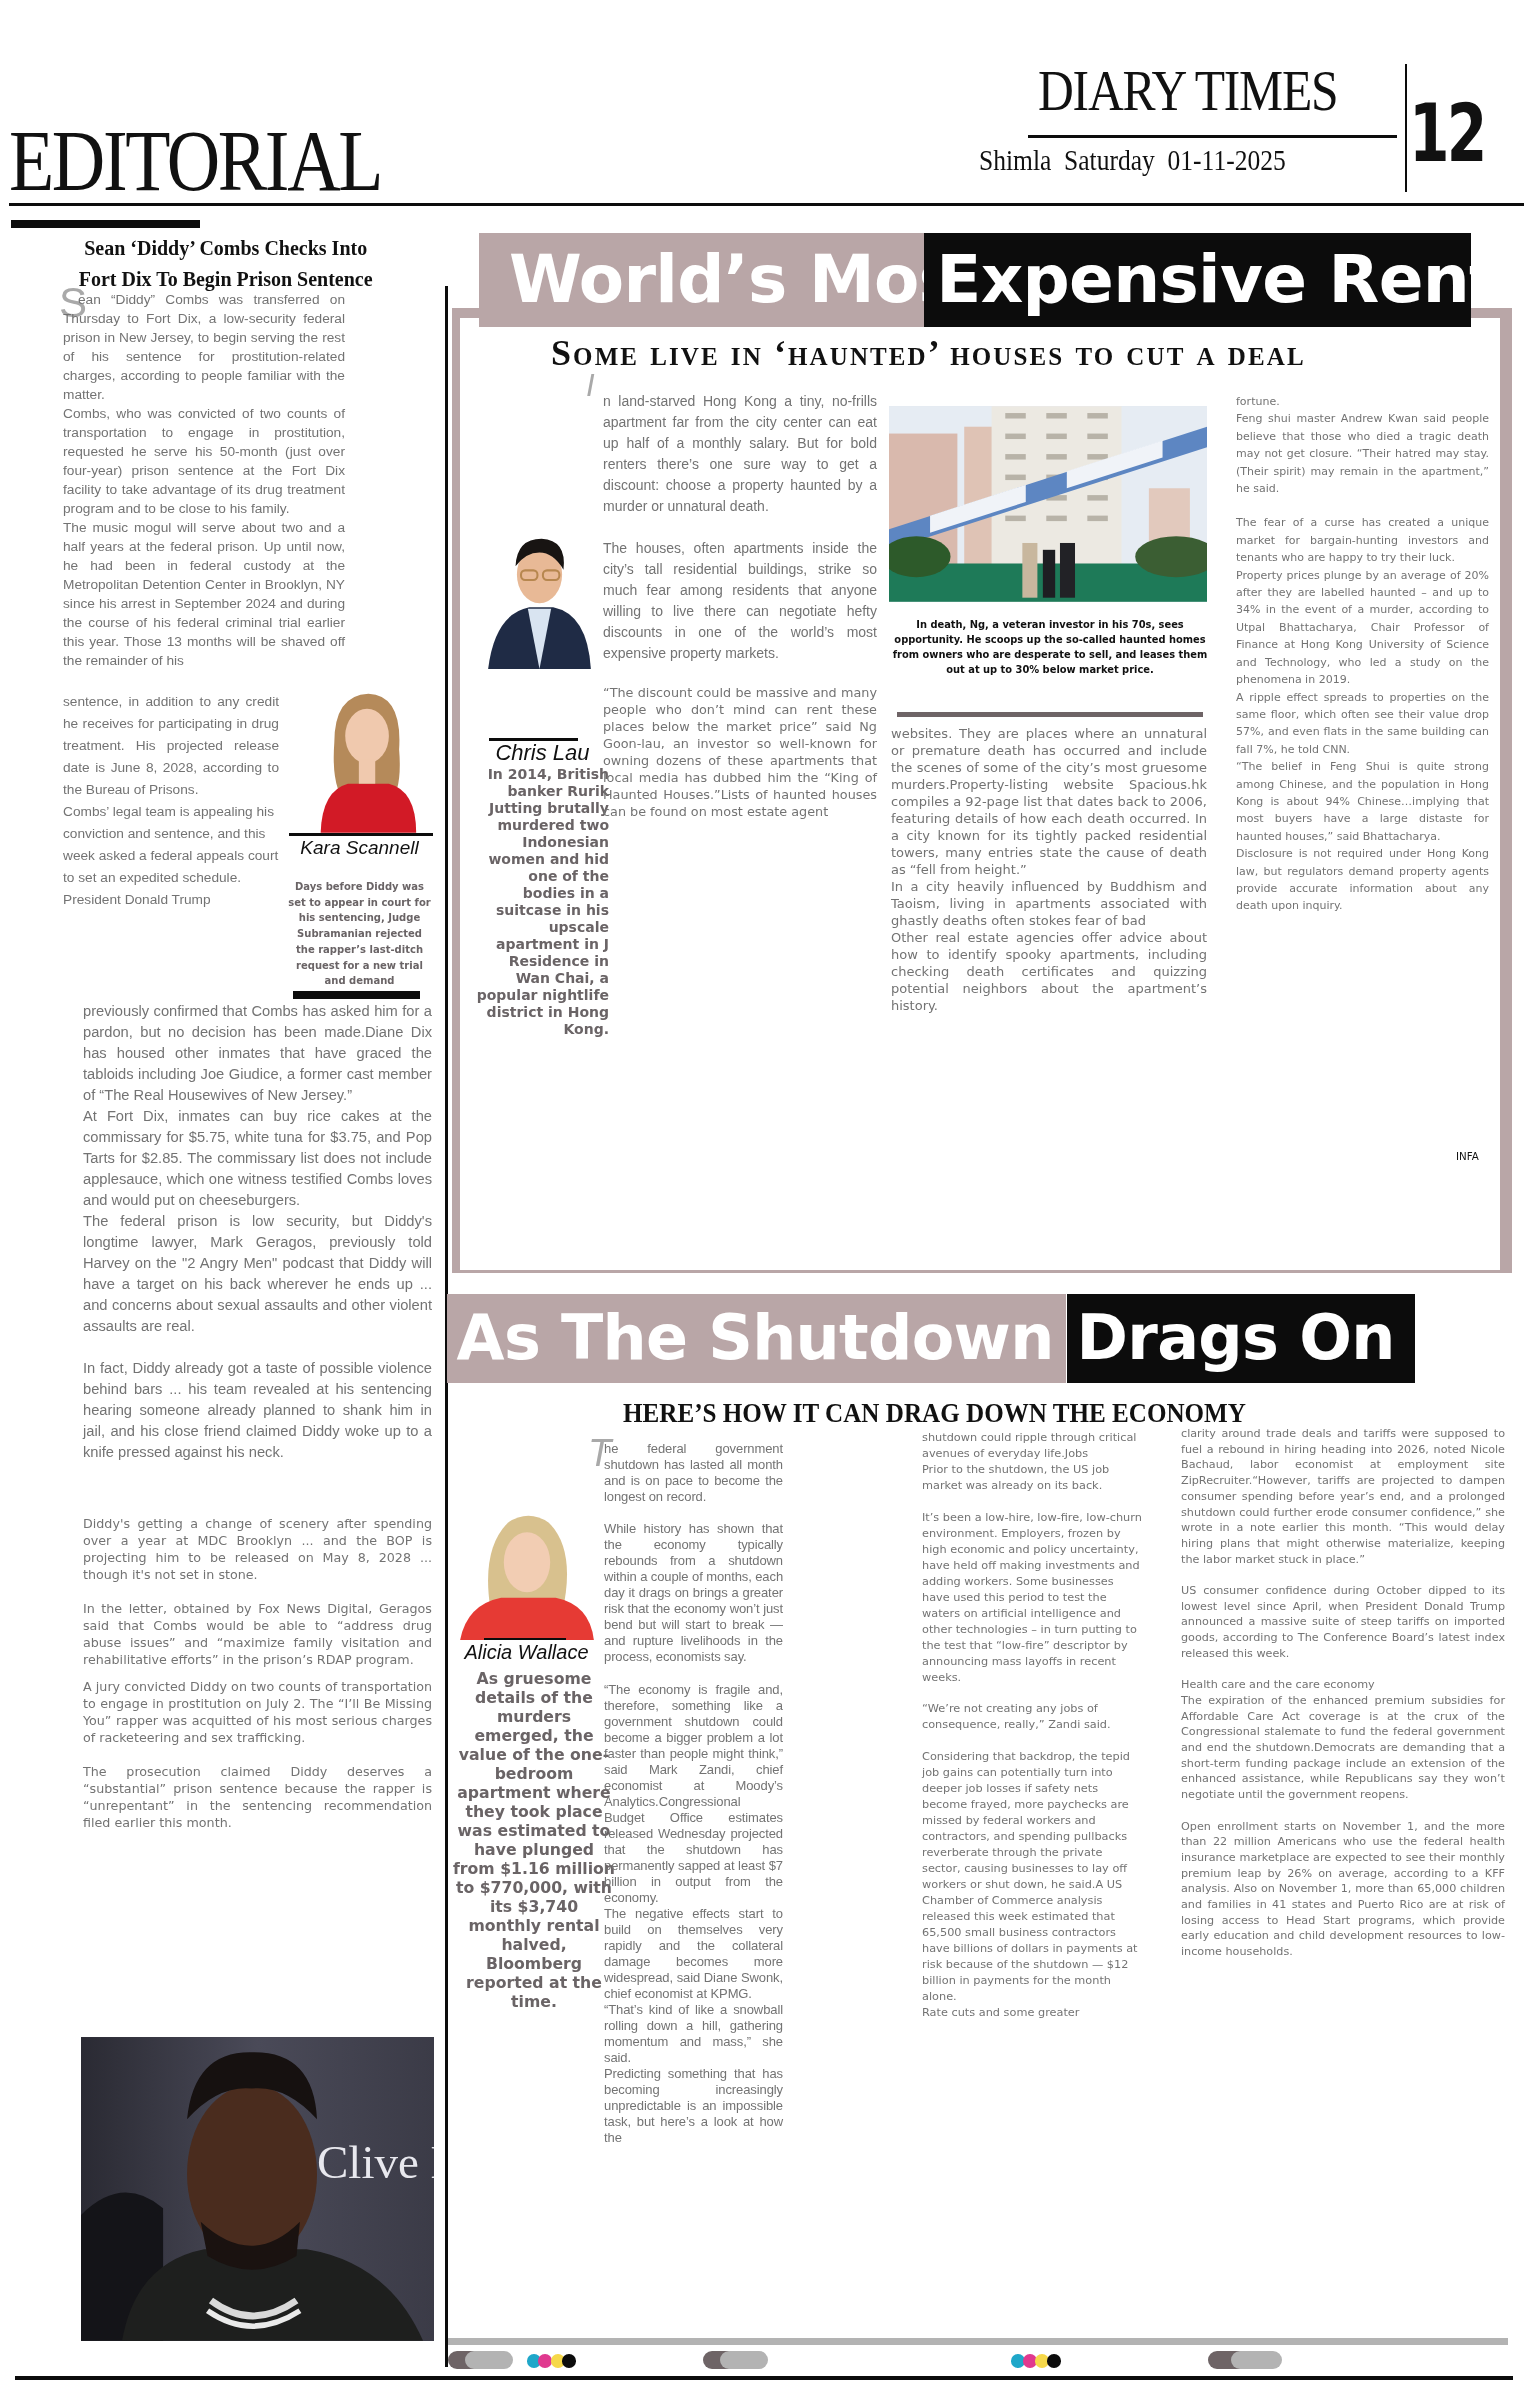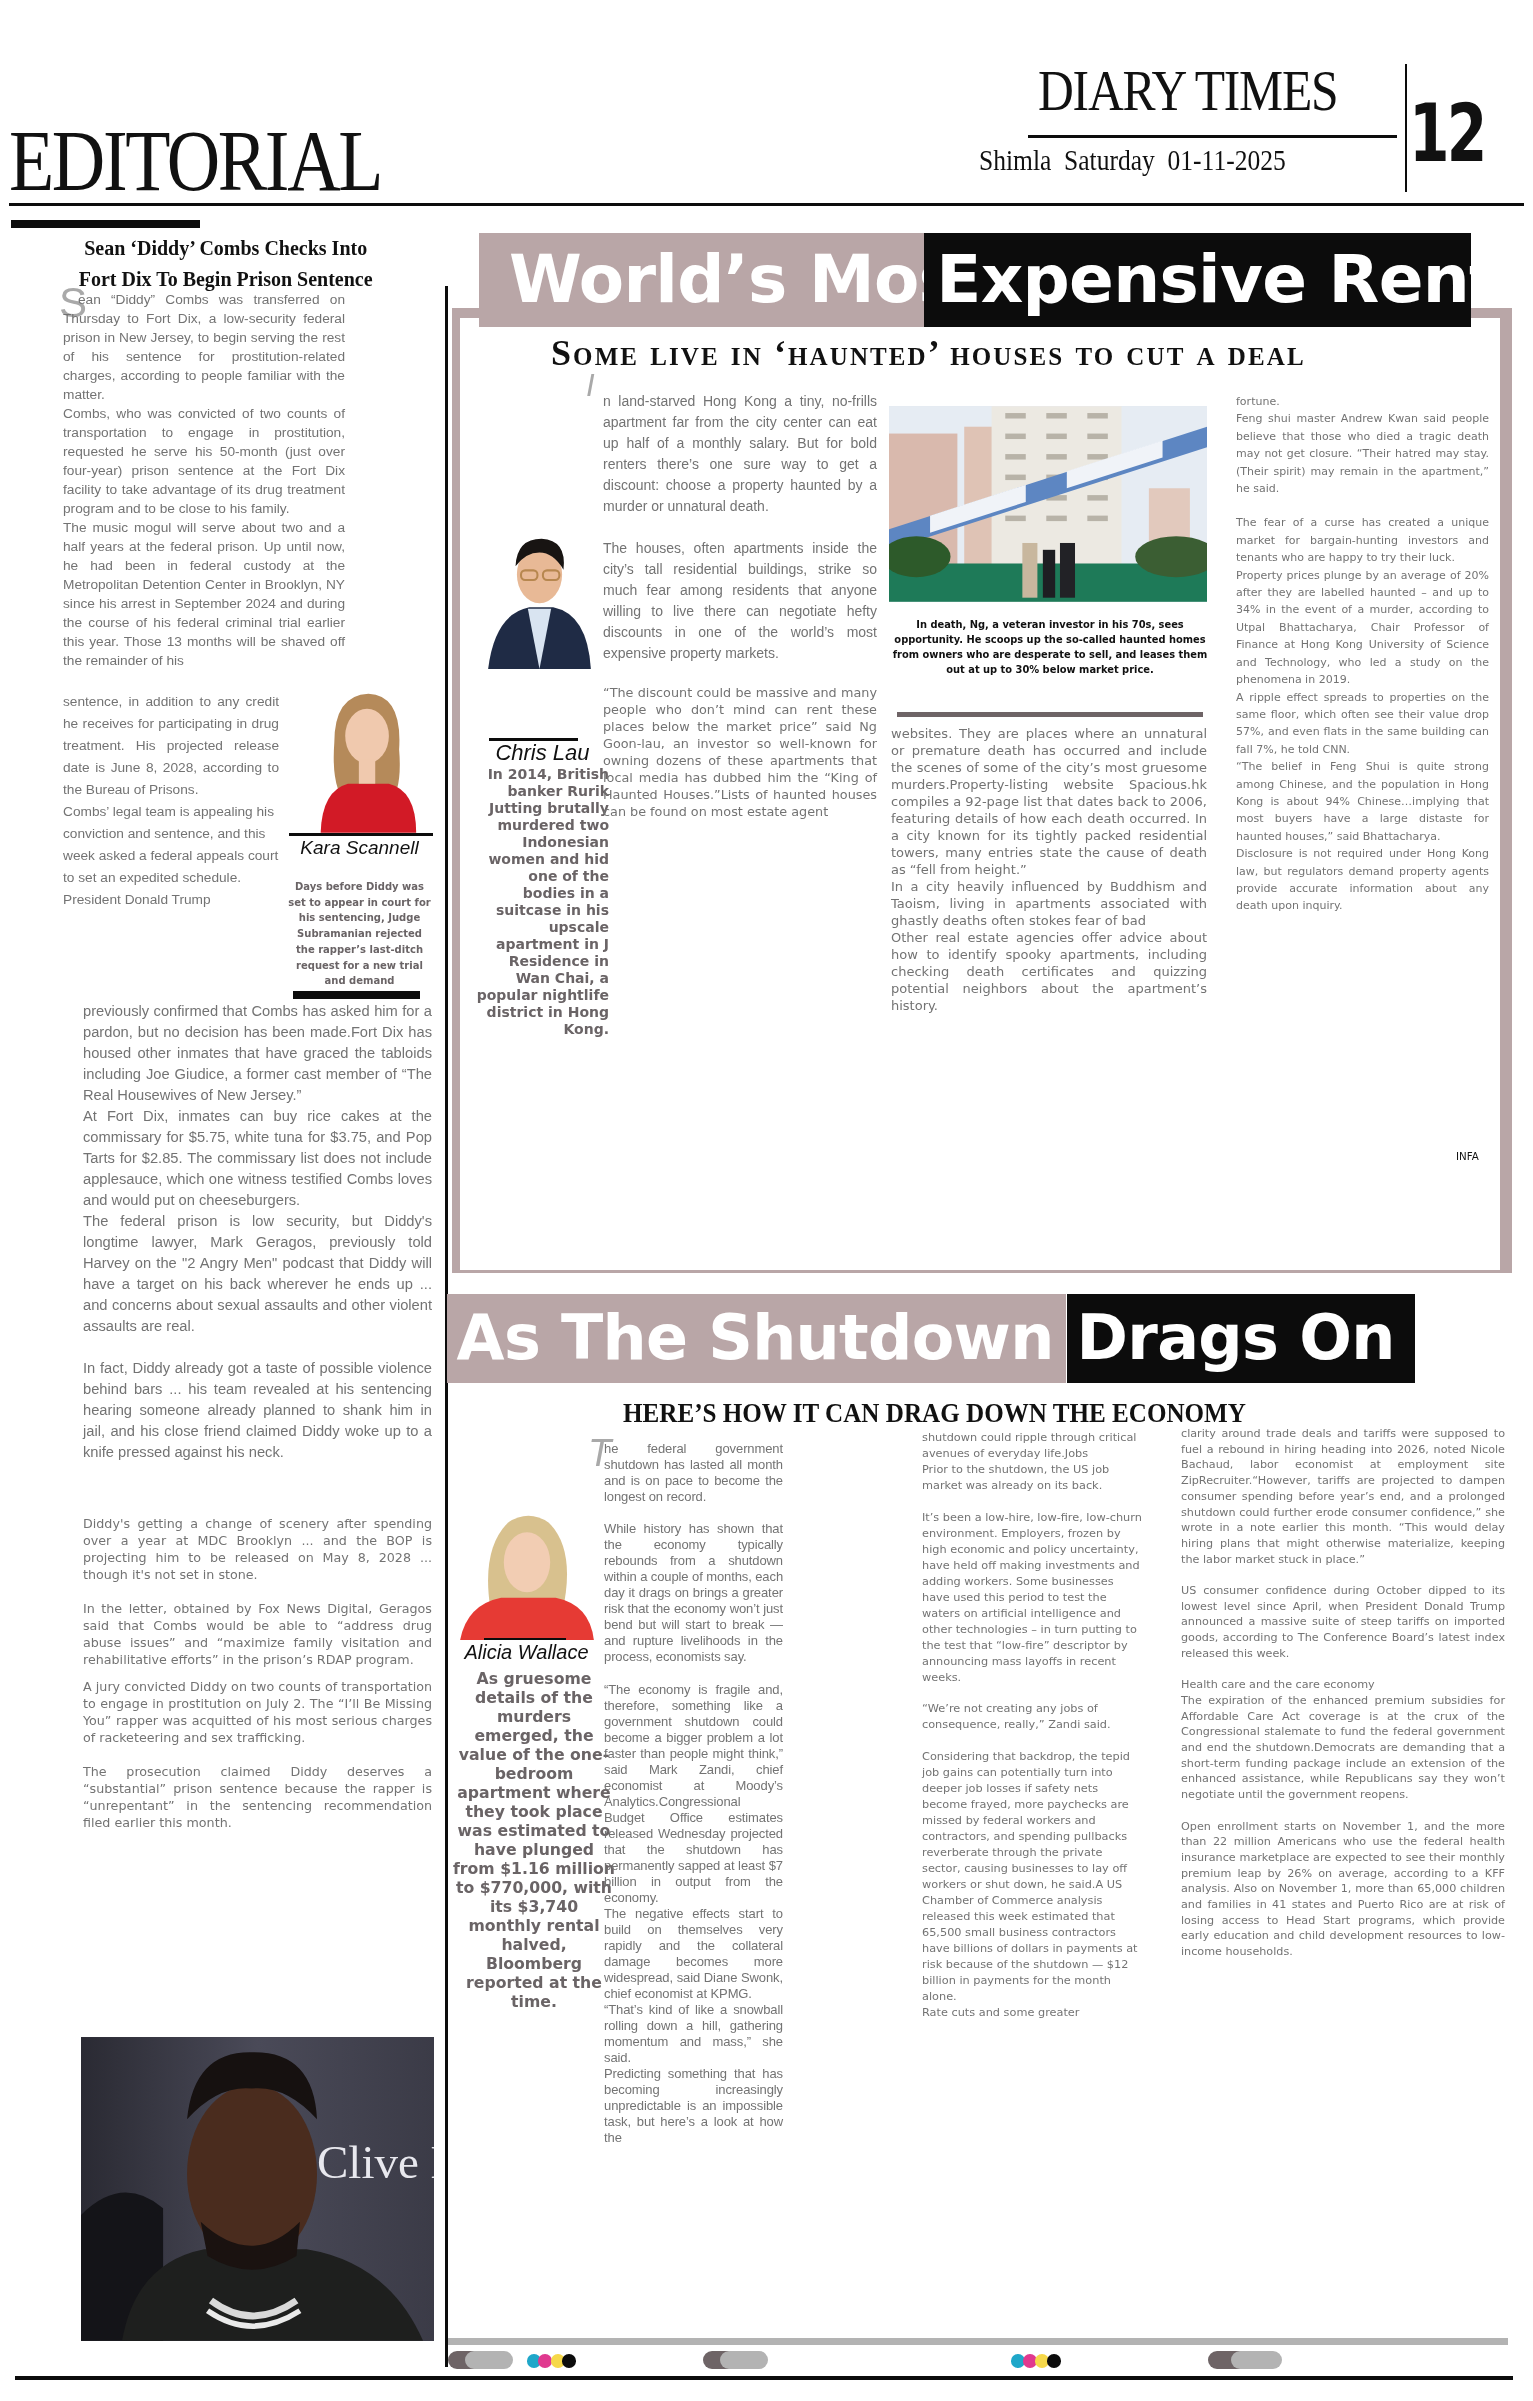--- a/index.html
+++ b/index.html
@@ -57,21 +57,21 @@
     <path d="M20 212 Q22 150 60 140 L120 140 Q160 150 160 212 Z" fill="#d21a26"></path>
     <rect x="76" y="104" width="24" height="36" fill="#f0c9ae"></rect>
   </svg>
 </div>
 <div class="abs" style="left:289px;top:833px;width:144px;height:2.7px;background:#0c0c0c;"></div>
 <div class="abs caption-name" style="left:291px;top:836px;width:137px;font-size:19px;line-height:23px;">Kara Scannell</div>
 <div class="abs pull" style="left:287px;top:879px;width:145px;font-size:10px;line-height:15.7px;">Days before Diddy was set to appear in court for his sentencing, Judge Subramanian rejected the rapper’s last-ditch request for a new trial and demand</div>
 <div class="abs" style="left:293px;top:991px;width:127px;height:8.2px;background:#0c0c0c;"></div>
 
 <div class="abs body-text just" style="left:83px;top:1001px;width:349px;font-size:14.7px;line-height:21px;">
-  <p>previously confirmed that Combs has asked him for a pardon, but no decision has been made.Fort Dix has housed other inmates that have graced the tabloids including Joe Giudice, a former cast member of “The Real Housewives of New Jersey.”</p>
+  <p>previously confirmed that Combs has asked him for a pardon, but no decision has been made.Diane Dix has housed other inmates that have graced the tabloids including Joe Giudice, a former cast member of “The Real Housewives of New Jersey.”</p>
   <p>At Fort Dix, inmates can buy rice cakes at the commissary for $5.75, white tuna for $3.75, and Pop Tarts for $2.85. The commissary list does not include applesauce, which one witness testified Combs loves and would put on cheeseburgers.</p>
   <p>The federal prison is low security, but Diddy's longtime lawyer, Mark Geragos, previously told Harvey on the "2 Angry Men" podcast that Diddy will have a target on his back wherever he ends up ... and concerns about sexual assaults and other violent assaults are real.</p>
   <p class="gap" style="margin-top:20.5px;">In fact, Diddy already got a taste of possible violence behind bars ... his team revealed at his sentencing hearing someone already planned to shank him in jail, and his close friend claimed Diddy woke up to a knife pressed against his neck.</p>
 </div>
 <div class="abs body-text just" style="left:83px;top:1515px;width:349px;font-family:'DejaVu Sans',sans-serif;font-size:12.7px;line-height:17px;">
   <p>Diddy's getting a change of scenery after spending over a year at MDC Brooklyn ... and the BOP is projecting him to be released on May 8, 2028 ... though it's not set in stone.</p>
   <p style="margin-top:17px;">In the letter, obtained by Fox News Digital, Geragos said that Combs would be able to “address drug abuse issues” and “maximize family visitation and rehabilitative efforts” in the prison’s RDAP program.</p>
   <p style="margin-top:10px;">A jury convicted Diddy on two counts of transportation to engage in prostitution on July 2. The “I’ll Be Missing You” rapper was acquitted of his most serious charges of racketeering and sex trafficking.</p>
   <p style="margin-top:17px;">The prosecution claimed Diddy deserves a “substantial” prison sentence because the rapper is “unrepentant” in the sentencing recommendation filed earlier this month.</p>
 </div>

